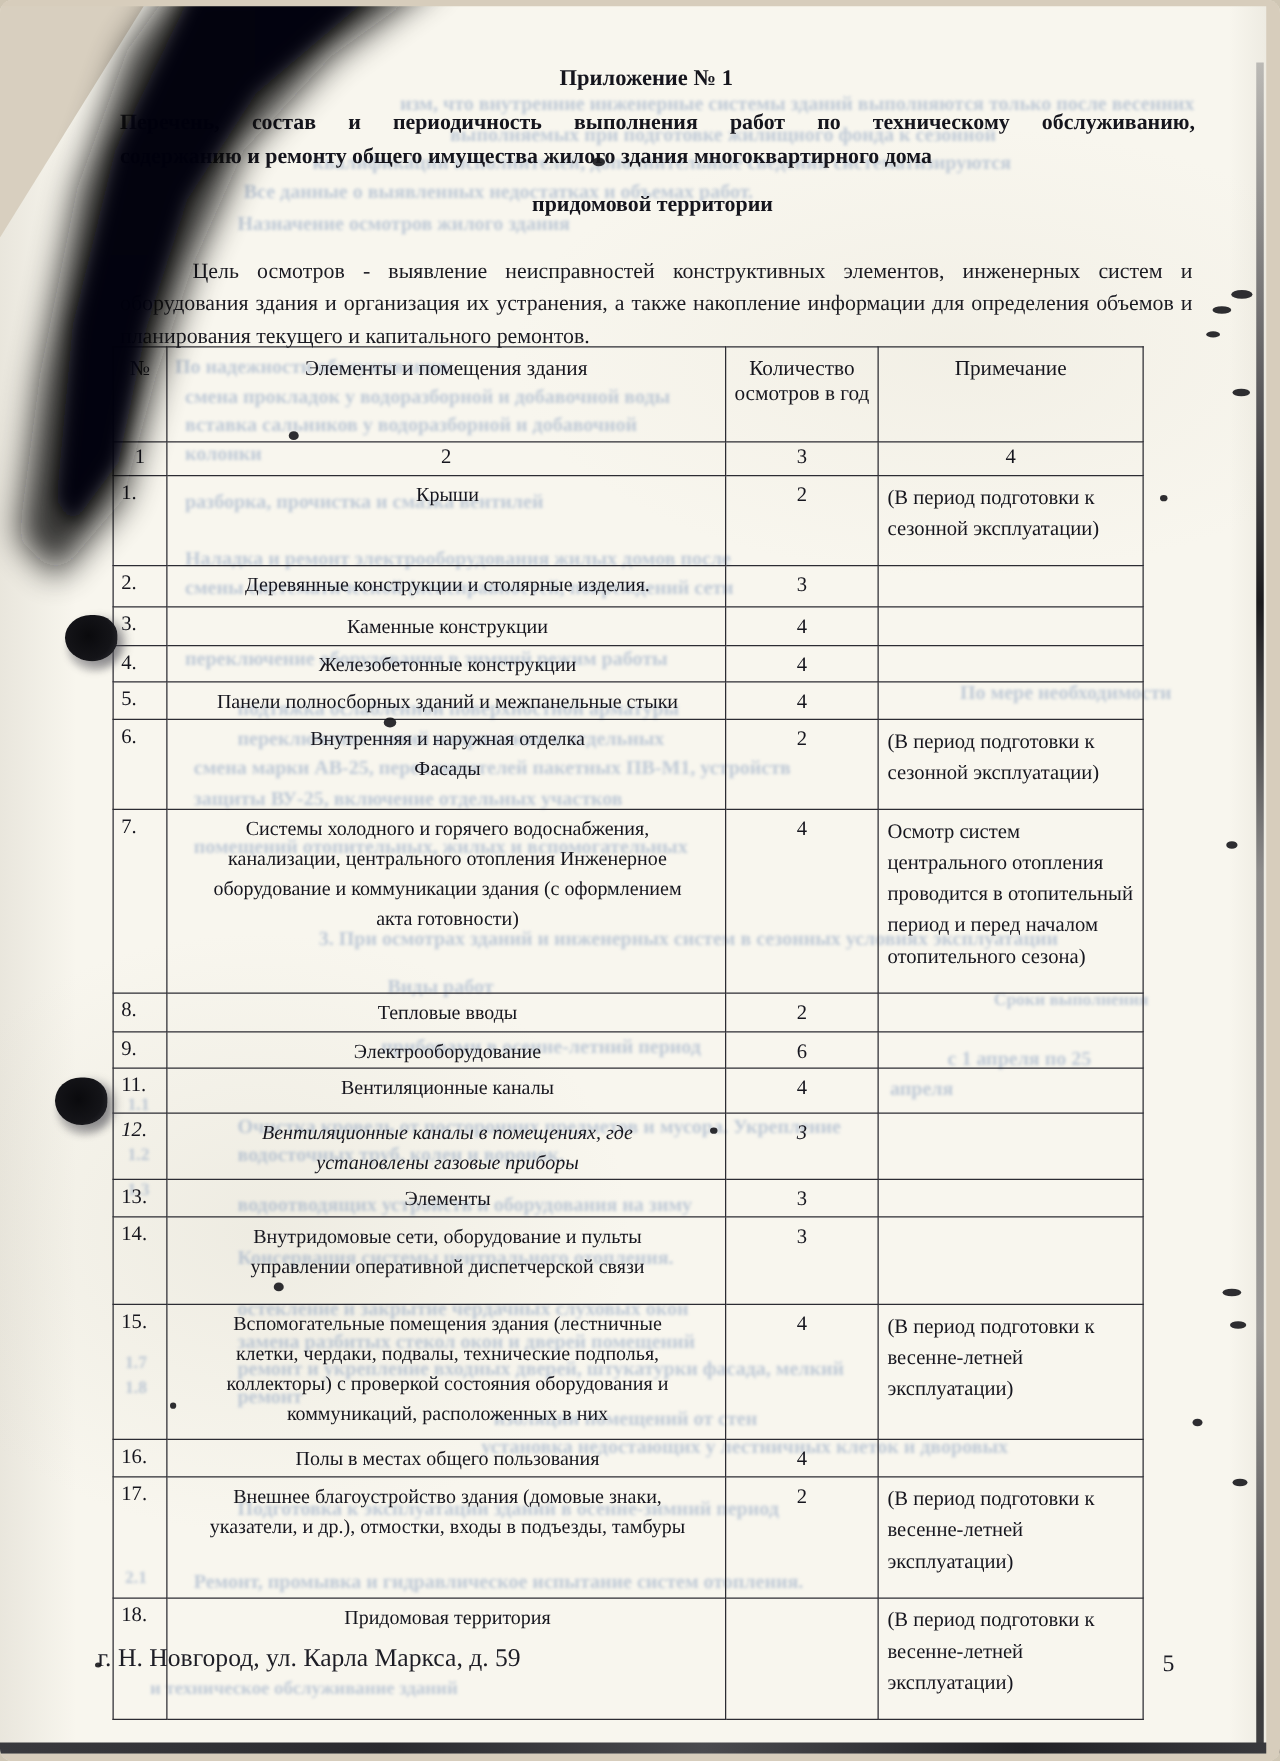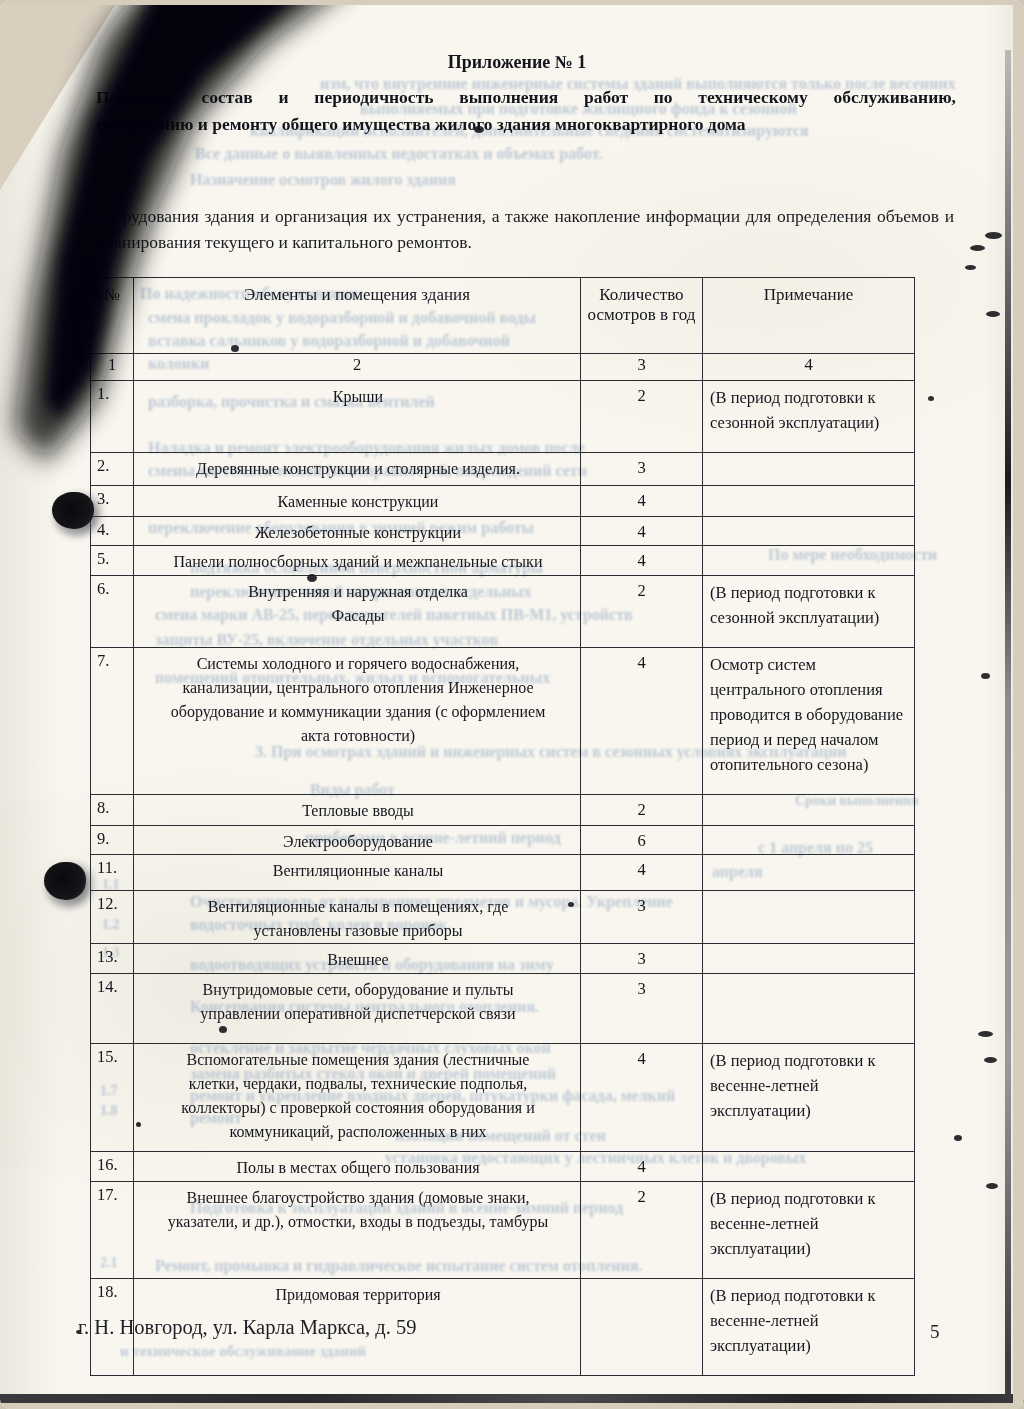--- a/index.html
+++ b/index.html
@@ -124,23 +124,25 @@
     </div>
 
   <div class="doc-title">Приложение № 1</div>
 
   <div class="intro">
     <div class="jline">Перечень, состав и периодичность выполнения работ по техническому обслуживанию,</div>
     <div>содержанию и ремонту общего имущества жилого здания многоквартирного дома</div>
   </div>
 
   <div class="heading">
+    <div>придомовой территории</div>
   </div>
 
   <div class="purpose">
+    <div class="jline ind">Цель осмотров - выявление неисправностей конструктивных элементов, инженерных систем и</div>
     <div class="jline">оборудования здания и организация их устранения, а также накопление информации для определения объемов и</div>
     <div>планирования текущего и капитального ремонтов.</div>
   </div>
 
   <div class="table-wrap">
     <table>
       <colgroup>
         <col style="width:43px">
           <col style="width:447px">
           <col style="width:122px">
@@ -202,21 +204,21 @@
           </tr>
           <tr style="height: 132px;">
             <td class="c-num">7.</td>
             <td class="c-el">Системы холодного и горячего водоснабжения,
 канализации, центрального отопления Инженерное
 оборудование и коммуникации здания (с оформлением
 акта готовности)</td>
             <td class="c-qty">4</td>
             <td class="c-note">Осмотр систем
 центрального отопления
-проводится в оборудование
+проводится в отопительный
 период и перед началом
 отопительного сезона)</td>
           </tr>
           <tr style="height: 31px;">
             <td class="c-num">8.</td>
             <td class="c-el">Тепловые вводы</td>
             <td class="c-qty">2</td>
             <td class="c-note"></td>
           </tr>
           <tr style="height: 26px;">
@@ -224,30 +226,30 @@
             <td class="c-el">Электрооборудование</td>
             <td class="c-qty">6</td>
             <td class="c-note"></td>
           </tr>
           <tr style="height: 36px;">
             <td class="c-num">11.</td>
             <td class="c-el">Вентиляционные каналы</td>
             <td class="c-qty">4</td>
             <td class="c-note"></td>
           </tr>
-          <tr style="height: 40px;">
+          <tr style="height: 40px; font-style: italic;">
             <td class="c-num">12.</td>
             <td class="c-el">Вентиляционные каналы в помещениях, где
 установлены газовые приборы</td>
             <td class="c-qty">3</td>
             <td class="c-note"></td>
           </tr>
           <tr style="height: 30px;">
             <td class="c-num">13.</td>
-            <td class="c-el">Внешнее</td>
+            <td class="c-el">Элементы</td>
             <td class="c-qty">3</td>
             <td class="c-note"></td>
           </tr>
           <tr style="height: 70px;">
             <td class="c-num">14.</td>
             <td class="c-el">Внутридомовые сети, оборудование и пульты
 управлении оперативной диспетчерской связи</td>
             <td class="c-qty">3</td>
             <td class="c-note"></td>
           </tr>

